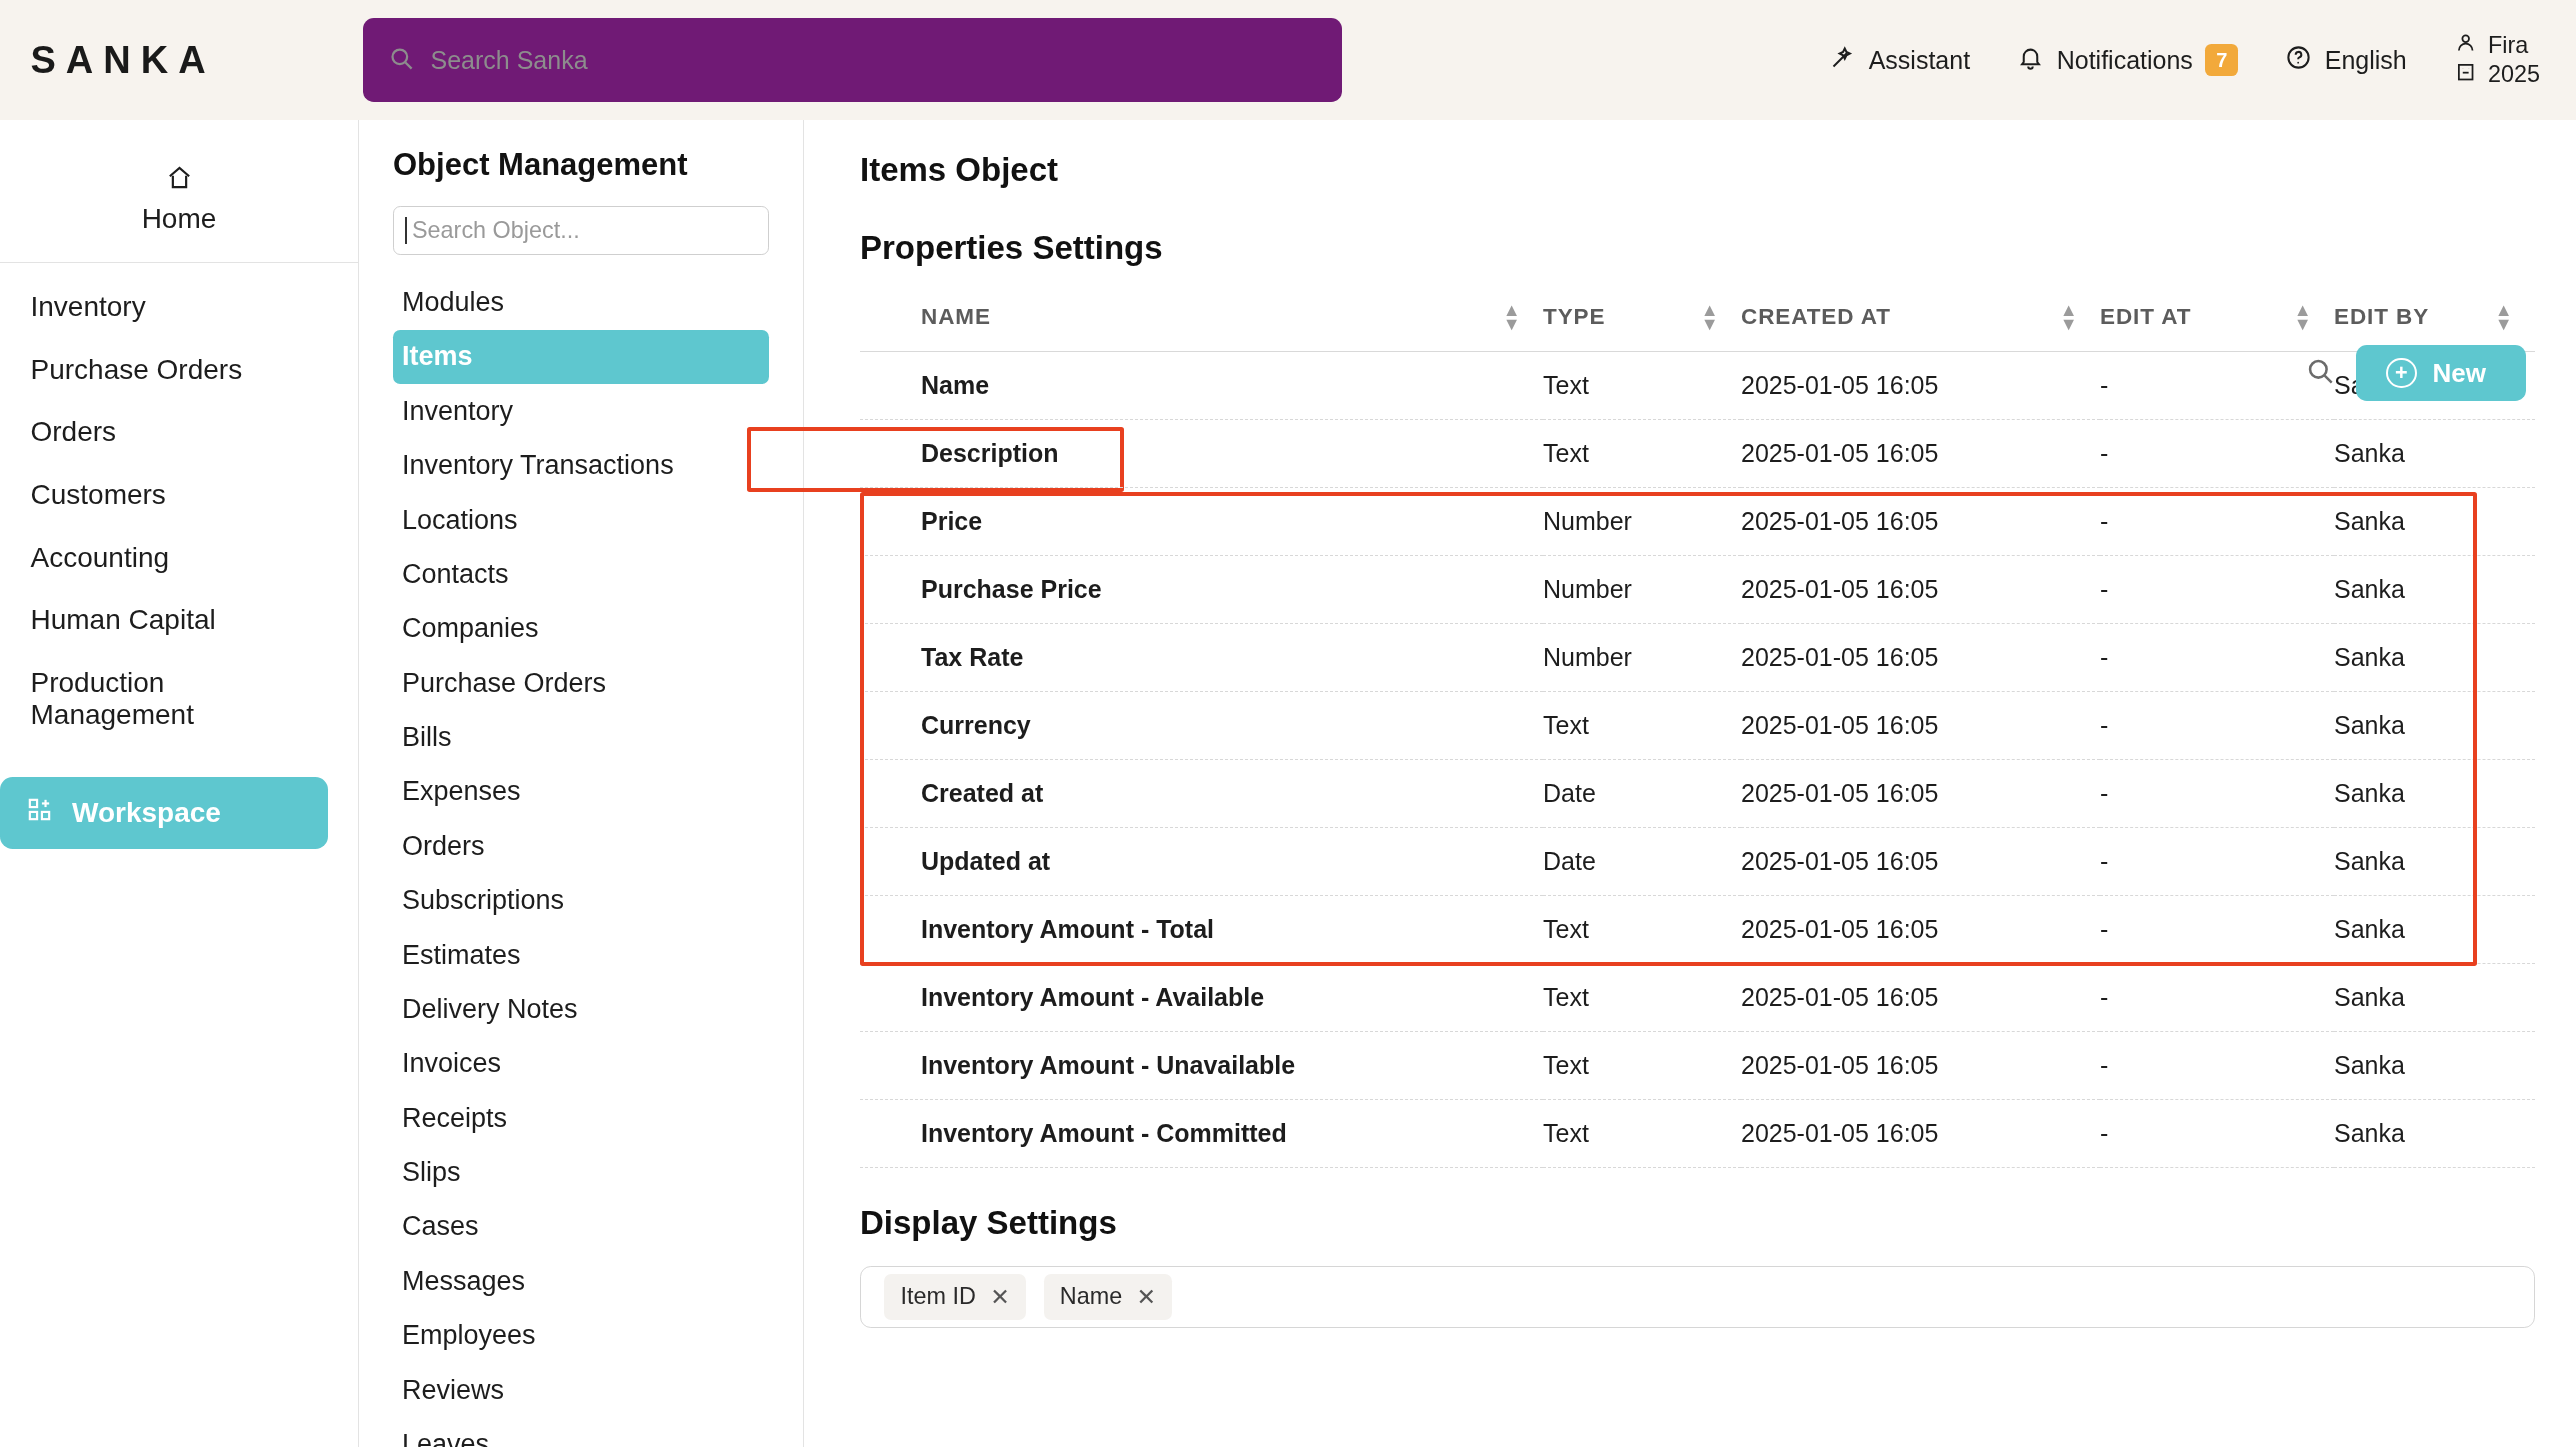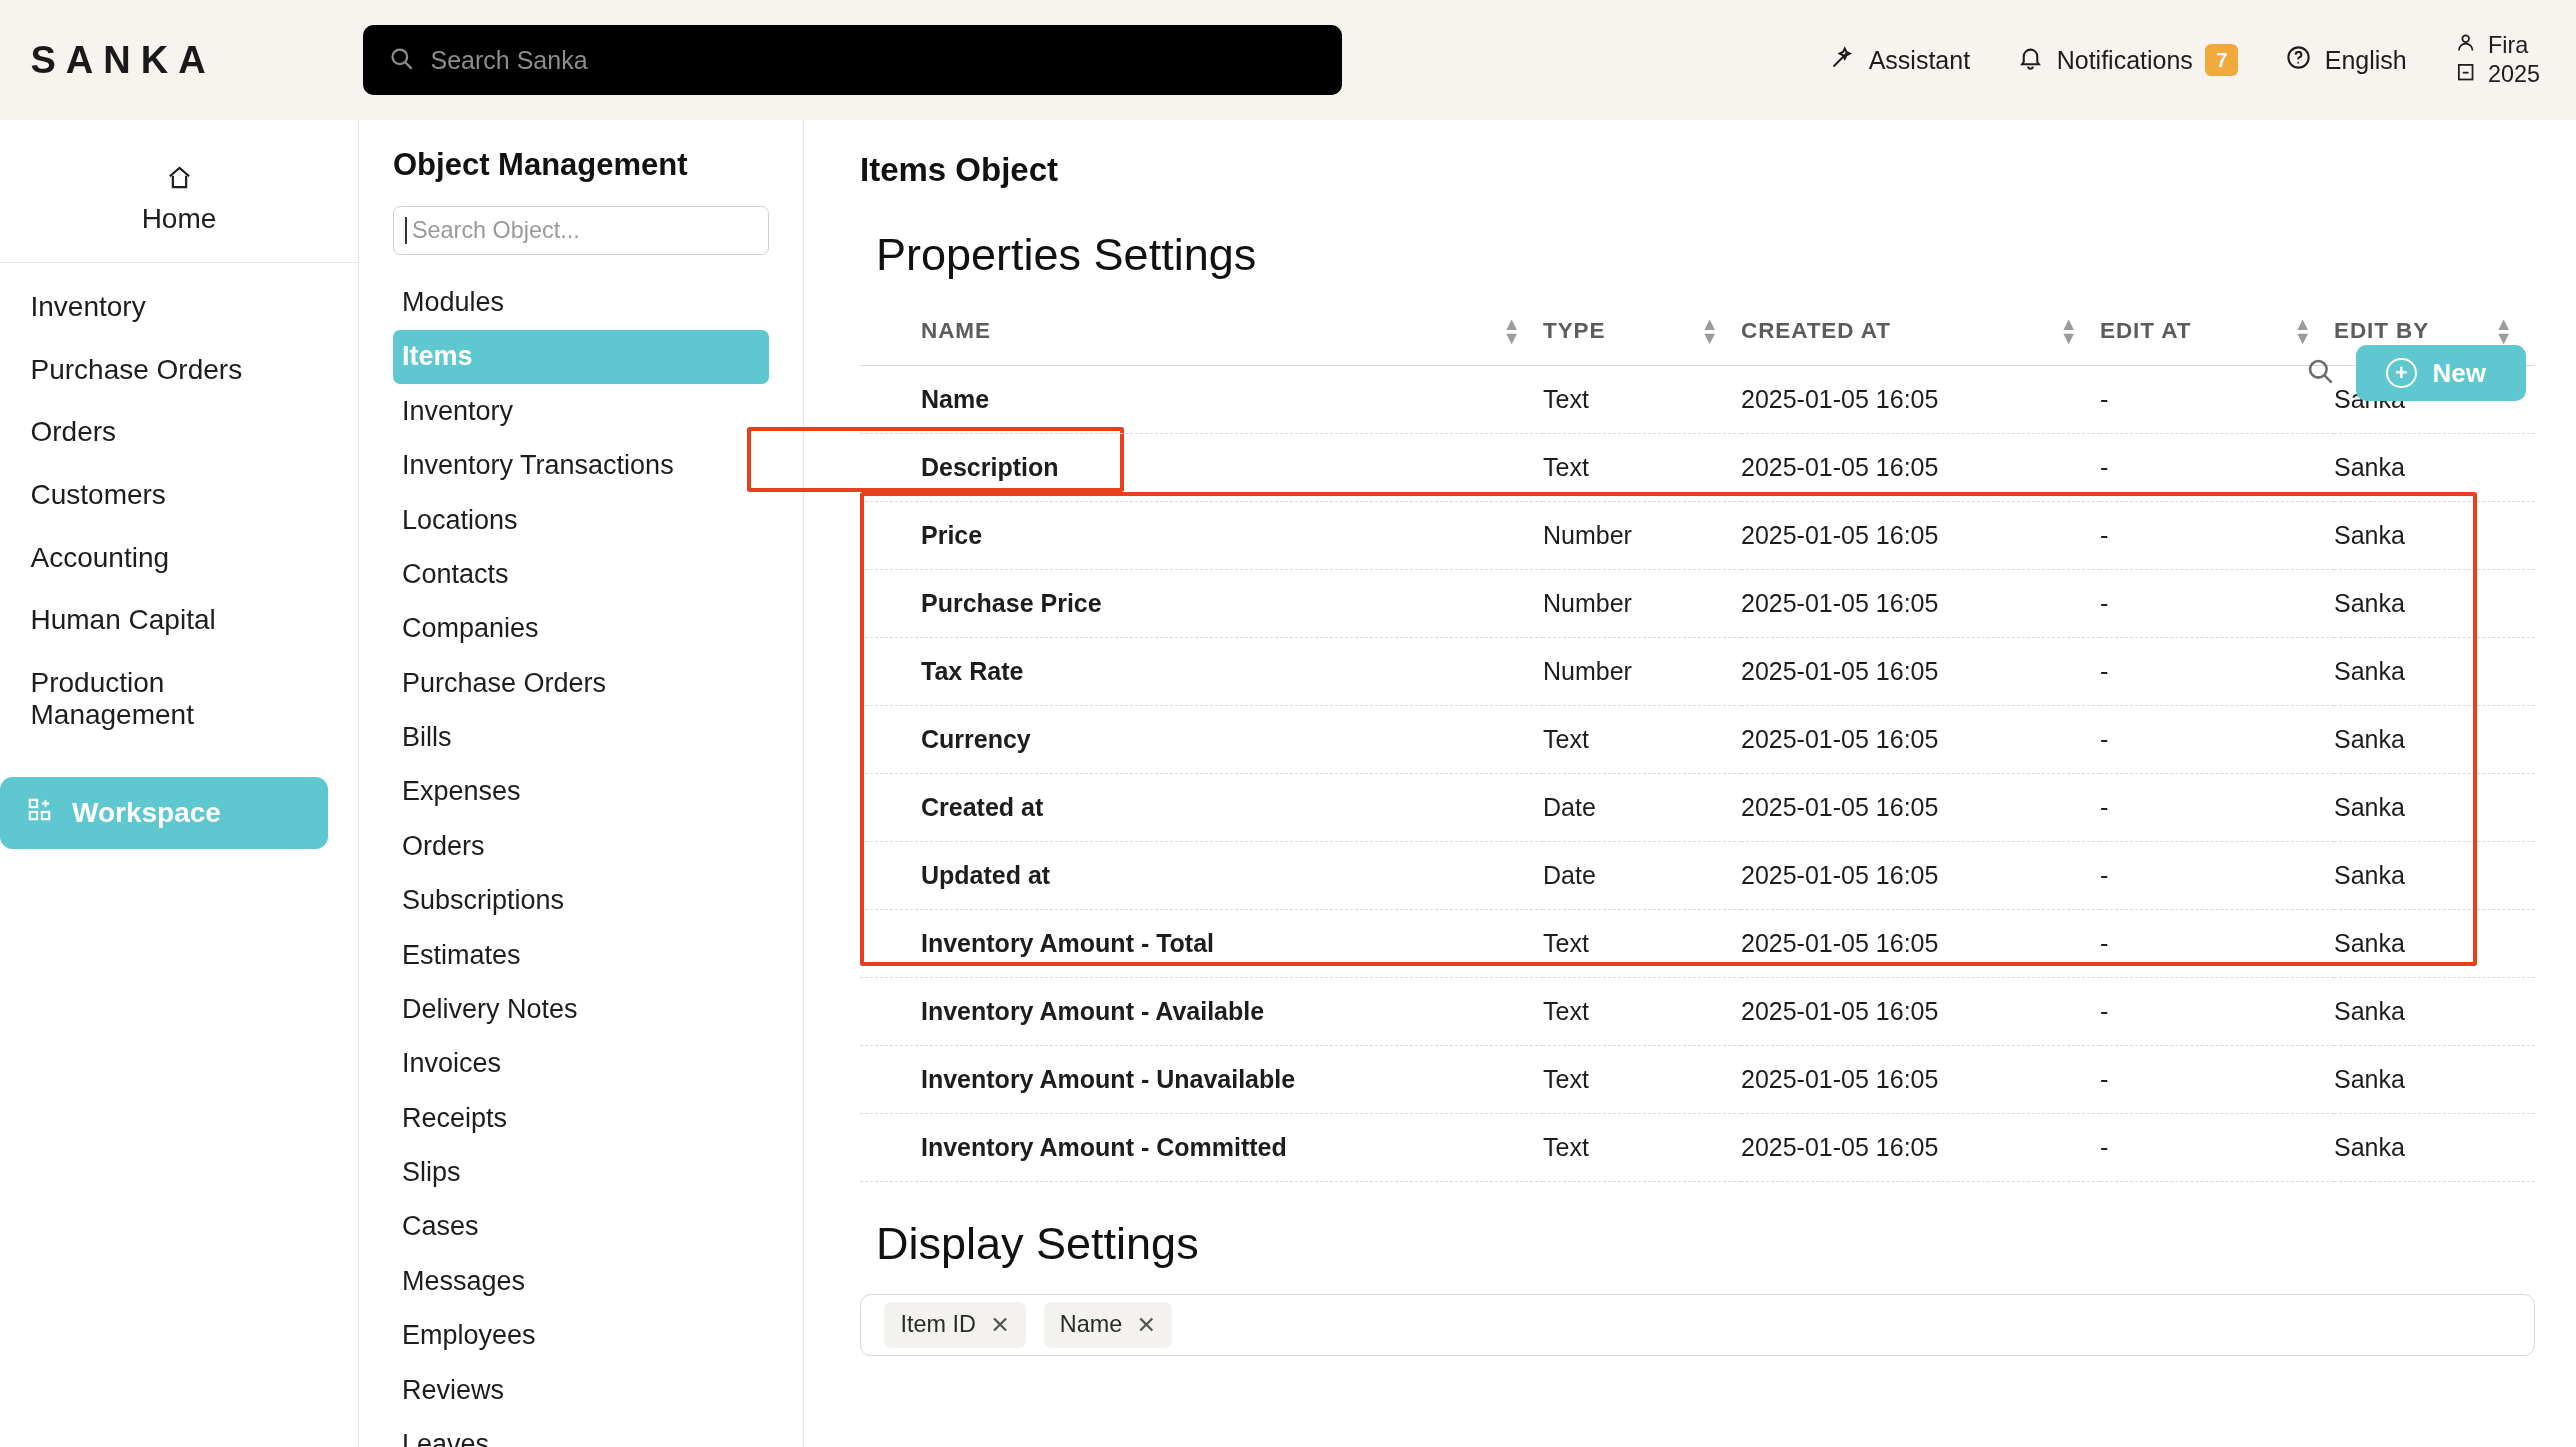--- a/index.html
+++ b/index.html
@@ -21,22 +21,22 @@
   .brand {
     font-size: 38px;
     font-weight: bold;
     letter-spacing: 10px;
     color: #1a1a1a;
     width: 332px;
     flex: 0 0 332px;
   }
   .searchbox {
     width: 979px;
-    height: 70px;
-    background: #000000;
+    height: 84px;
+    background: #701a75;
     border-radius: 10.8px;
     display: flex;
     align-items: center;
     padding: 0 25px;
     gap: 16px;
   }
   .searchbox .ph {
     color: #8d8d8d;
     font-size: 25px;
   }
@@ -169,21 +169,21 @@
 
   
   .main {
     flex: 1;
     padding: 30.5px 41px 0 56px;
     position: relative;
     overflow: hidden;
   }
   .main h1 { font-size: 33px; font-weight: bold; color: #111; }
   .main h2.sect {
-    font-size: 45px; font-weight: normal; color: #111; margin-top: 40px; margin-left: 16px;
+    font-size: 33px; font-weight: bold; color: #111; margin-top: 40px;
   }
   .toolbar-right {
     position: absolute;
     right: 50px;
     top: 225px;
     display: flex;
     align-items: center;
     gap: 20px;
   }
   .newbtn {

